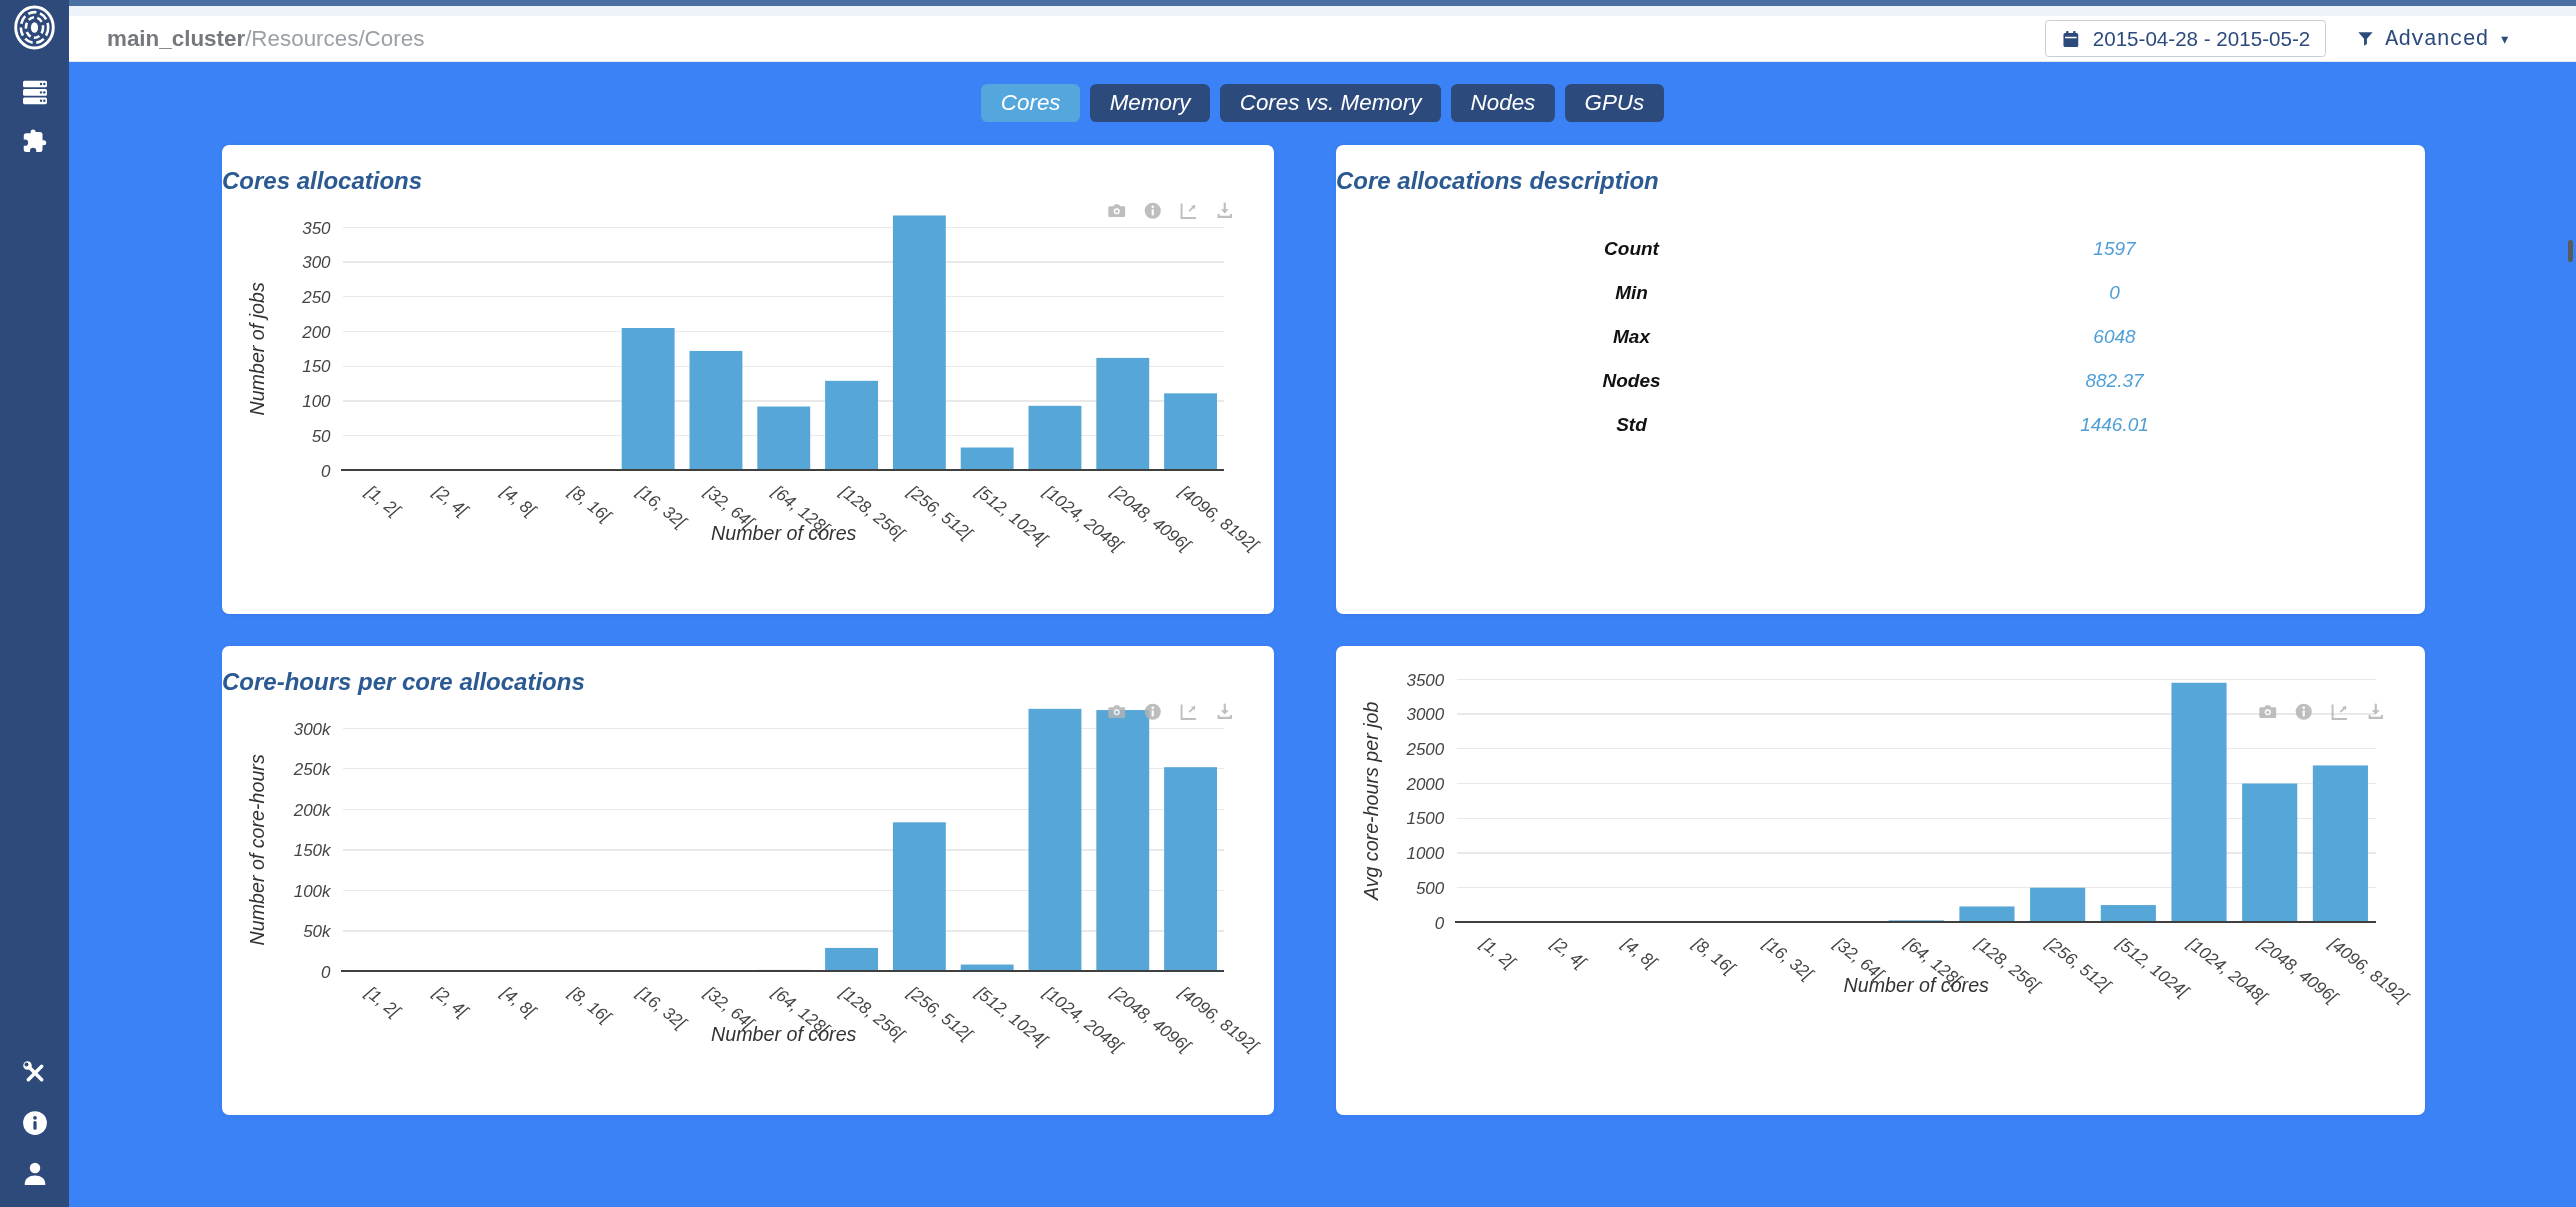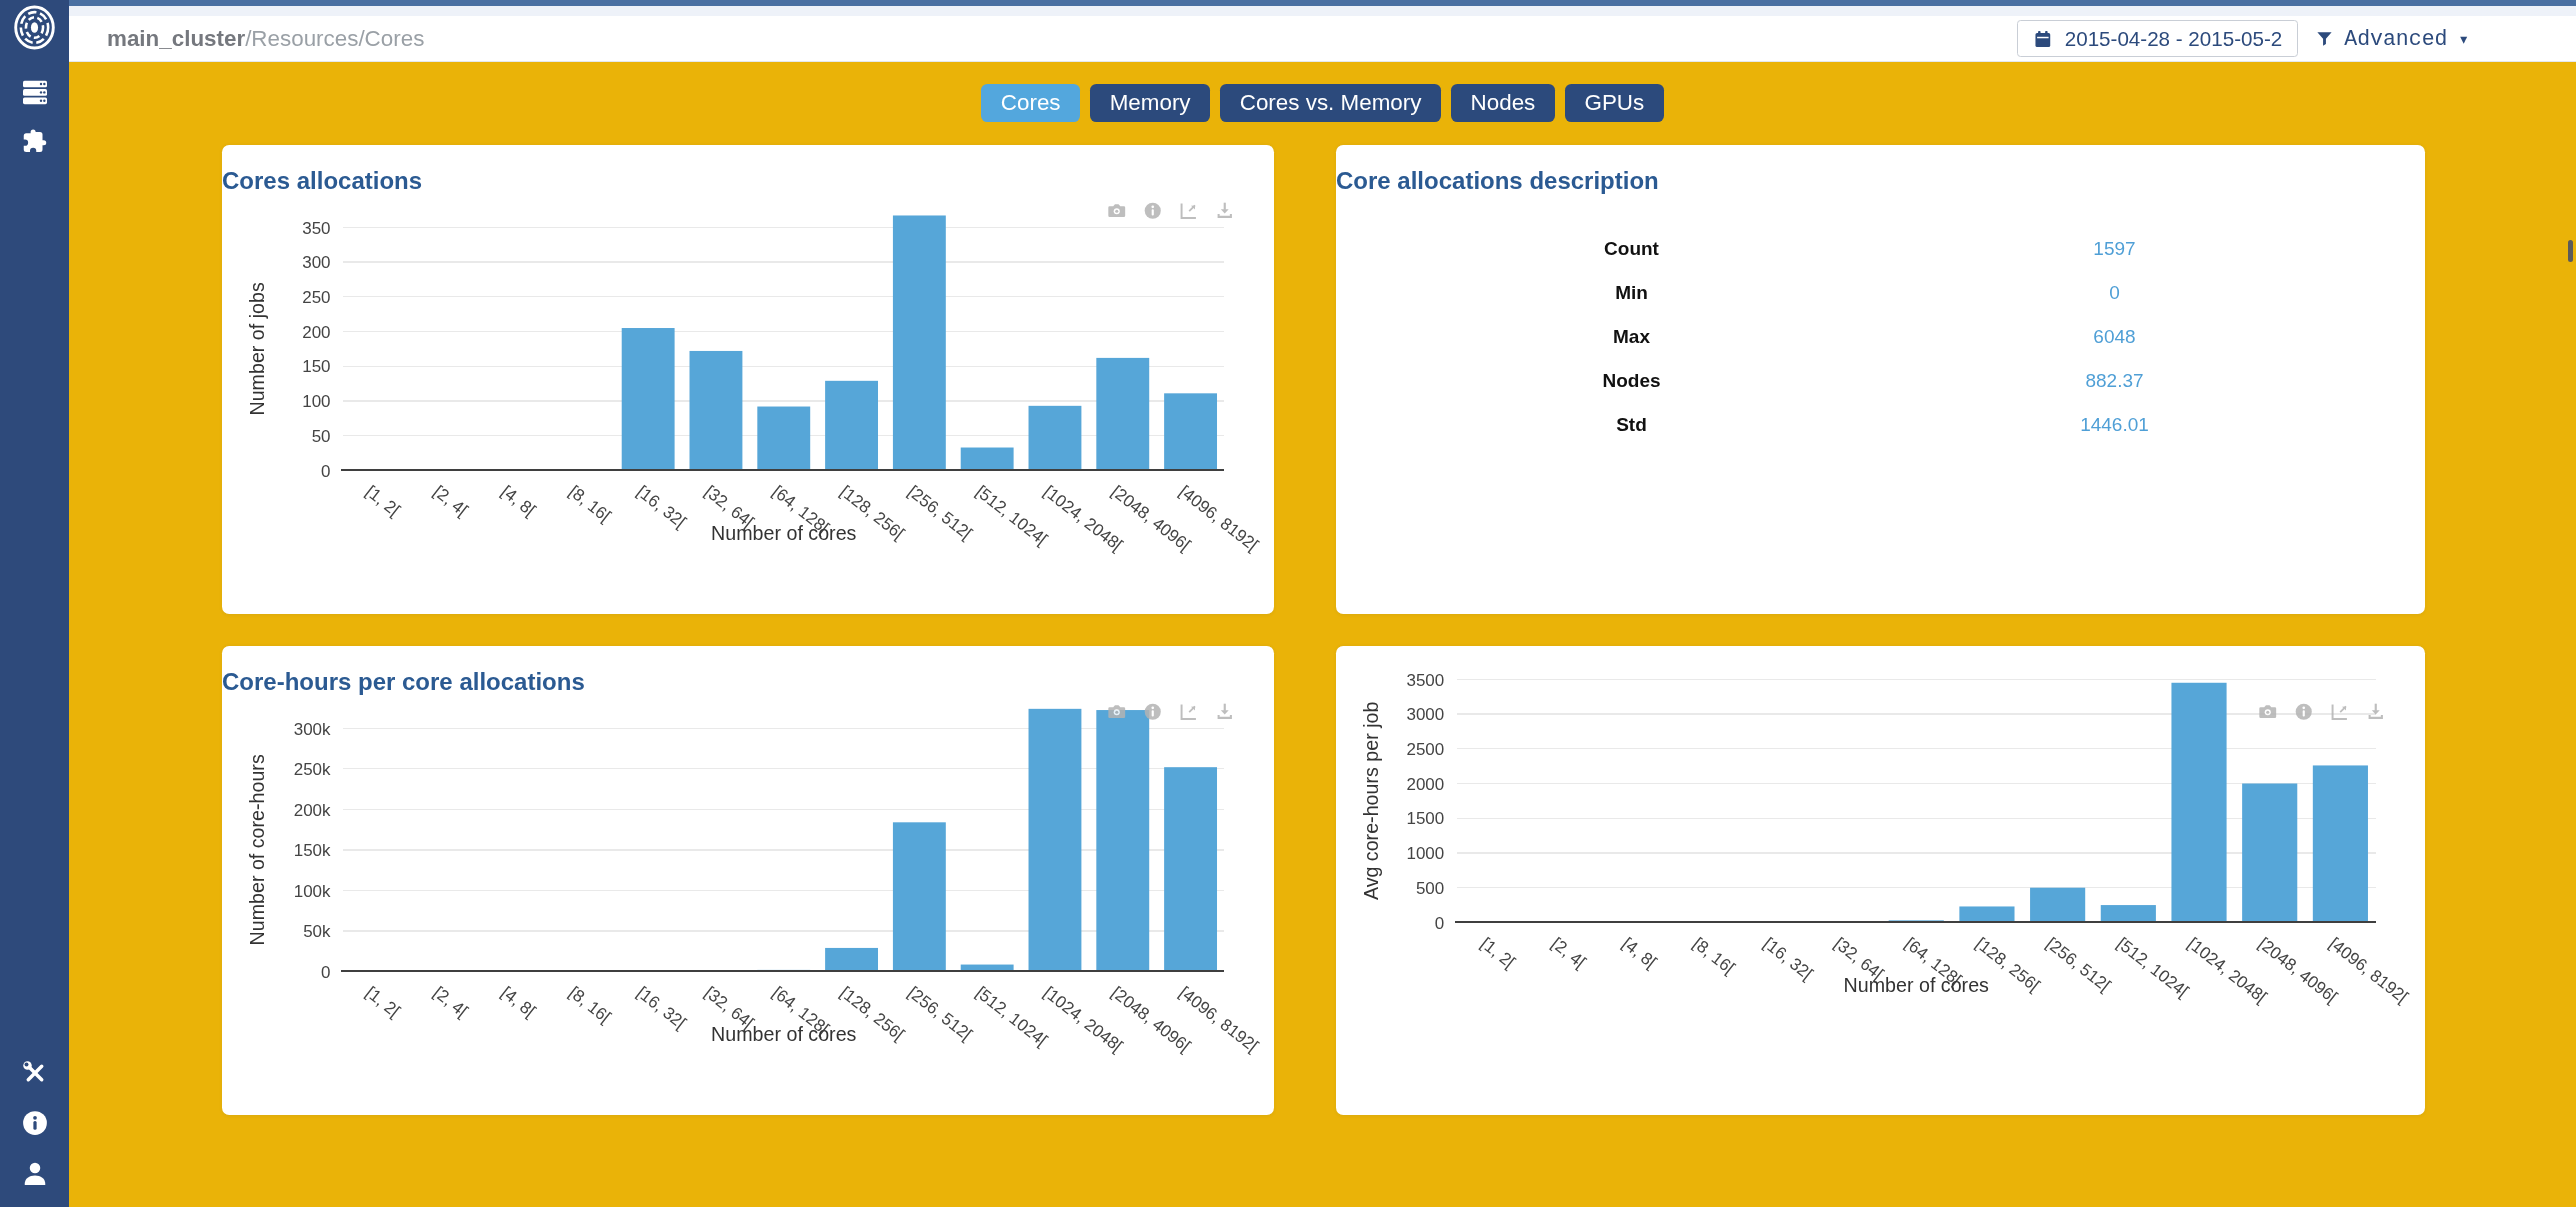--- a/index.html
+++ b/index.html
@@ -20,31 +20,31 @@
   .sidebar .spacer{flex:1;}
   .sidebar .icon-btn svg{display:block;}
   
   .top-strip{position:absolute;left:69px;top:0;right:0;height:6.3px;background:#4a70a2;z-index:10;}
   .topbar{
     position:absolute;left:69px;top:16px;right:0;height:45px;background:#ffffff;
     border-bottom:0.9px solid #e4e8ee;display:flex;align-items:center;z-index:10;
   }
   .breadcrumb{margin-left:38px;font-size:22.4px;color:#9aa0a6;}
   .breadcrumb .bold{color:#75787e;font-weight:700;}
-  .topbar-right{margin-left:auto;display:flex;align-items:center;margin-right:107px;gap:17px;text-align:right;}
+  .topbar-right{margin-left:auto;display:flex;align-items:center;margin-right:66px;gap:30px;text-align:right;}
   .date-box{
     display:flex;align-items:center;gap:12.5px;border:0.9px solid #c9ced6;border-radius:3.6px;
     padding:5.4px 14.3px;cursor:pointer;background:#fff;
   }
   .date-box .date-text{font-size:20.6px;color:#2c4a7c;white-space:nowrap;}
   .advanced{display:flex;align-items:center;gap:10.7px;cursor:pointer;font-family:Liberation Mono, monospace;}
   .advanced .adv-label{font-size:21.5px;color:#2c4a7c;}
   .advanced .caret{font-size:18px;color:#2c4a7c;}
   
-  .content{position:absolute;left:69px;top:51px;right:0;bottom:0;background:#eab308;}
+  .content{position:absolute;left:69px;top:51px;right:0;bottom:0;background:#3b82f6;font-style:italic;}
   .tabs{display:flex;justify-content:center;gap:9.8px;margin-top:33px;}
   .tab{
     height:38px;display:flex;align-items:center;padding:0 19.7px;border-radius:6.3px;
     background:#2c4a7c;color:#ffffff;font-size:22.4px;cursor:pointer;user-select:none;
   }
   .tab.active{background:#53a7dd;}
   
   .panel-grid{
     display:grid;grid-template-columns:1052px 1089px;grid-auto-rows:469px;
     column-gap:62px;row-gap:32px;margin:23px 0 0 153px;

